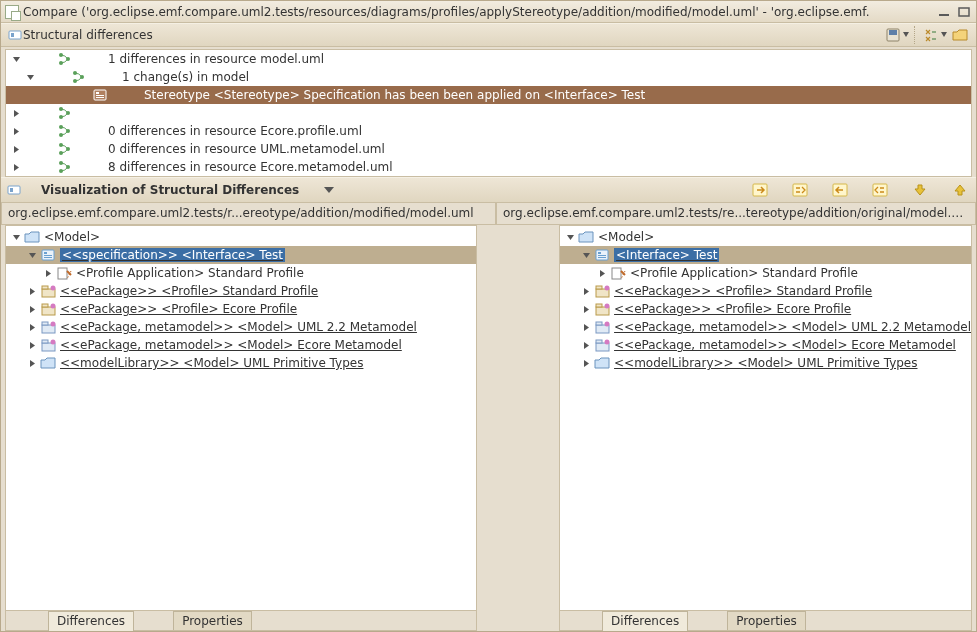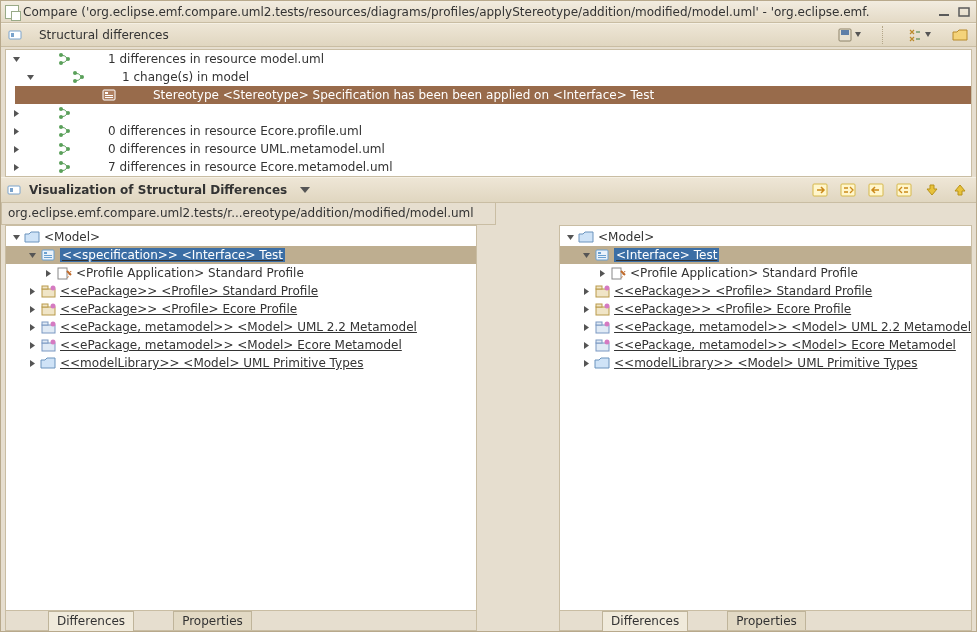--- a/index.html
+++ b/index.html
@@ -5,37 +5,37 @@
   * { box-sizing: border-box; margin: 0; padding: 0; font-family: "DejaVu Sans", "Liberation Sans", Arial, sans-serif; font-size: 12px; }
   body { background: #e6decf; width: 977px; height: 632px; overflow: hidden; color: #333; }
   .win { border: 1px solid #b8a98c; width: 977px; height: 632px; display: flex; flex-direction: column; }
   .titlebar { height: 22px; background: linear-gradient(#f2ece0, #e4dac6); display: flex; align-items: center; padding: 0 4px; border-bottom: 1px solid #c9bda3; }
   .titlebar .cmp-icon { width: 14px; height: 14px; margin-right: 4px; background: #fff; border: 1px solid #9a8; position: relative; }
   .titlebar .cmp-icon::after { content:""; position:absolute; right:-3px; bottom:-3px; width:8px; height:8px; background:#fff; border:1px solid #9a8; }
   .titlebar .title { flex: 1; white-space: nowrap; overflow: hidden; text-overflow: ellipsis; }
   .winbtn { width: 16px; height: 14px; margin-left: 4px; display: flex; align-items: center; justify-content: center; }
   .winbtn svg { width: 12px; height: 10px; }
 
-  .section-header { height: 24px; background: linear-gradient(#eee6d6, #e0d6c0); border-top: 1px solid #f5f0e4; border-bottom: 1px solid #c9bda3; display: flex; align-items: center; padding: 0 6px; gap: 16px; }
+  .section-header { height: 24px; background: linear-gradient(#eee6d6, #e0d6c0); border-top: 1px solid #f5f0e4; border-bottom: 1px solid #c9bda3; display: flex; align-items: center; padding: 0 6px; gap: 0; }
   .section-header .sh-icon { width: 16px; height: 16px; display:flex; align-items:center; justify-content:center; }
   .section-header .sh-label { flex: 1; font-weight: normal; }
   .section-header .tool { width: 20px; height: 18px; display:flex; align-items:center; justify-content:center; }
   .section-header .tool.ddl { width: 28px; }
   .section-header .sep { width: 6px; height: 18px; border-left: 1px dotted #b3a688; margin: 0 2px; }
 
   .diff-tree { background: #fff; border: 1px solid #c9bda3; margin: 2px 4px 0 4px; height: 128px; overflow: hidden; }
   .tree-row { height: 18px; display: flex; align-items: center; padding-left: 4px; white-space: nowrap; gap: 32px; }
   .twisty { width: 12px; height: 12px; display: inline-flex; align-items:center; justify-content:center; margin-right: 2px; }
   .twisty svg { width: 9px; height: 9px; }
   .model-ic { width: 16px; height: 14px; display:inline-flex; align-items:center; justify-content:center; margin-right: 4px; }
   .tree-row.selected { background: #986b4b; color: #fff; }
   .indent1 { padding-left: 18px; }
-  .indent2 { padding-left: 40px; margin-left: 9px; }
-
-  .vis-header { height: 26px; background: linear-gradient(#eee6d6, #e0d6c0); border-top: 1px solid #f5f0e4; border-bottom: 1px solid #c9bda3; display: flex; align-items: center; padding: 0 6px; gap: 8px; }
+  .indent2 { padding-left: 40px; }
+
+  .vis-header { height: 26px; background: linear-gradient(#eee6d6, #e0d6c0); border-top: 1px solid #f5f0e4; border-bottom: 1px solid #c9bda3; display: flex; align-items: center; padding: 0 6px; gap: 20px; }
   .vis-header .vh-label { font-weight: bold; }
   .vis-header .vh-dd { width: 12px; height: 12px; display:flex; align-items:center; justify-content:center; margin-left:4px; }
   .vis-header .spacer { flex: 1; }
   .navbtn { width: 20px; height: 20px; display:flex; align-items:center; justify-content:center; border: 1px solid transparent; }
 
   .path-bar { height: 22px; display: flex; }
   .path-cell { background: #e6decf; border: 1px solid #c9bda3; border-top: none; padding: 3px 6px; white-space: nowrap; overflow: hidden; text-overflow: ellipsis; }
   .path-cell.left { width: 495px; }
   .path-cell.right { flex: 1; }
 
@@ -208,21 +208,21 @@
           </svg>
         </span>
         <span class="model-ic">
           <svg width="14" height="14">
             <circle cx="4" cy="3" r="2" fill="#5aa05a"></circle>
             <circle cx="4" cy="11" r="2" fill="#5aa05a"></circle>
             <circle cx="11" cy="7" r="2" fill="#5aa05a"></circle>
             <path d="M4 3 Q8 3 11 7 Q8 11 4 11" stroke="#5aa05a" fill="none"></path>
           </svg>
         </span>
-        <span>7 differences in resource Ecore.metamodel.uml</span>
+        <span>8 differences in resource Ecore.metamodel.uml</span>
       </div>
     </div>
 
   <div class="vis-header">
     <span class="sh-icon">
       <svg width="14" height="14">
           <rect x="1" y="3" width="12" height="8" rx="1" fill="#fff" stroke="#7aa3cc"></rect>
           <rect x="3" y="5" width="3" height="4" fill="#7aa3cc"></rect>
         </svg>
     </span>
@@ -264,20 +264,21 @@
       </span>
     <span class="navbtn">
         <svg width="14" height="14">
           <path d="M7 2 L12 8 L9 8 L9 12 L5 12 L5 8 L2 8 Z" fill="#e8c23a" stroke="#b8921a"></path>
         </svg>
       </span>
   </div>
 
   <div class="path-bar">
     <div class="path-cell left">org.eclipse.emf.compare.uml2.tests/r...ereotype/addition/modified/model.uml</div>
+    <div class="path-cell right">org.eclipse.emf.compare.uml2.tests/re...tereotype/addition/original/model.uml</div>
   </div>
 
   <div class="compare-body">
     <div class="pane left">
       <div class="pane-tree" id="left-tree">
           <div class="ptree-row ind0">
             <span class="twisty">
               <svg viewBox="0 0 9 9">
                 <path d="M1 2 L8 2 L4.5 7 Z" fill="#555"></path>
               </svg>

